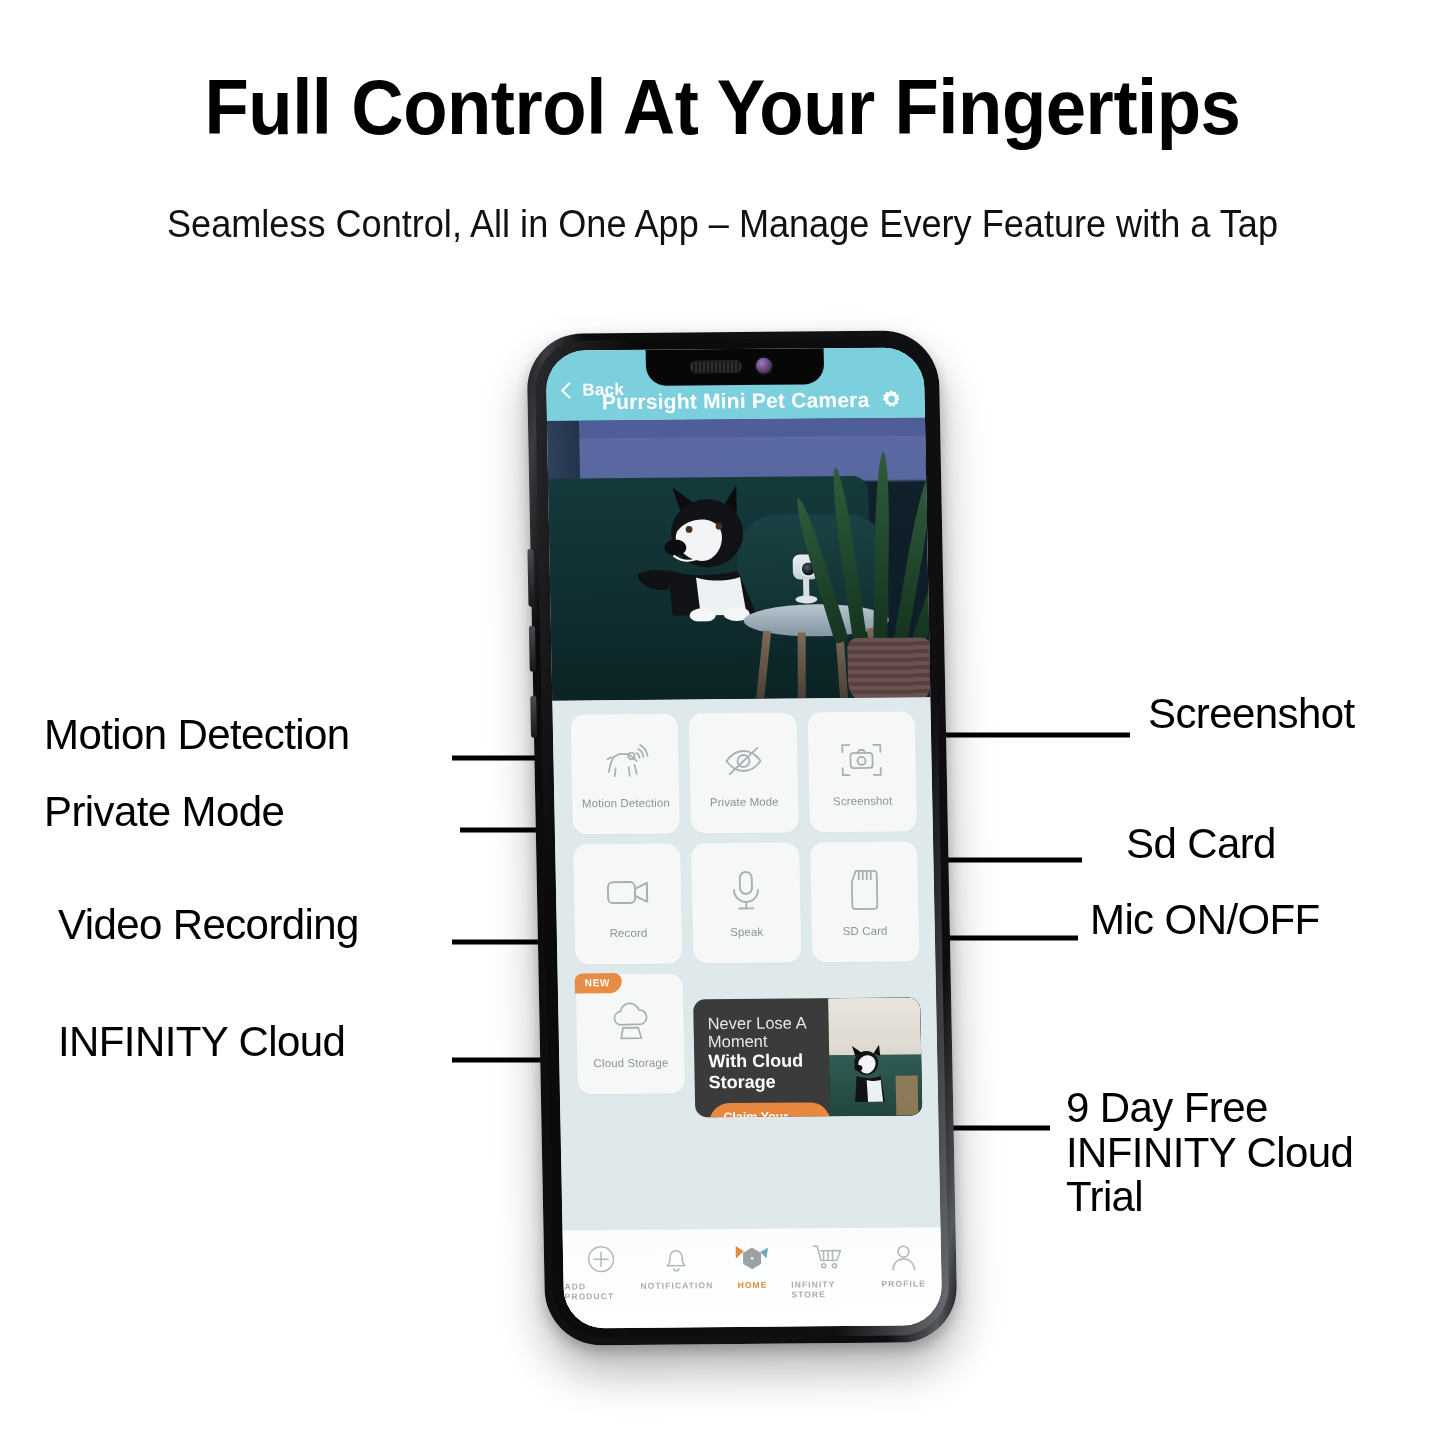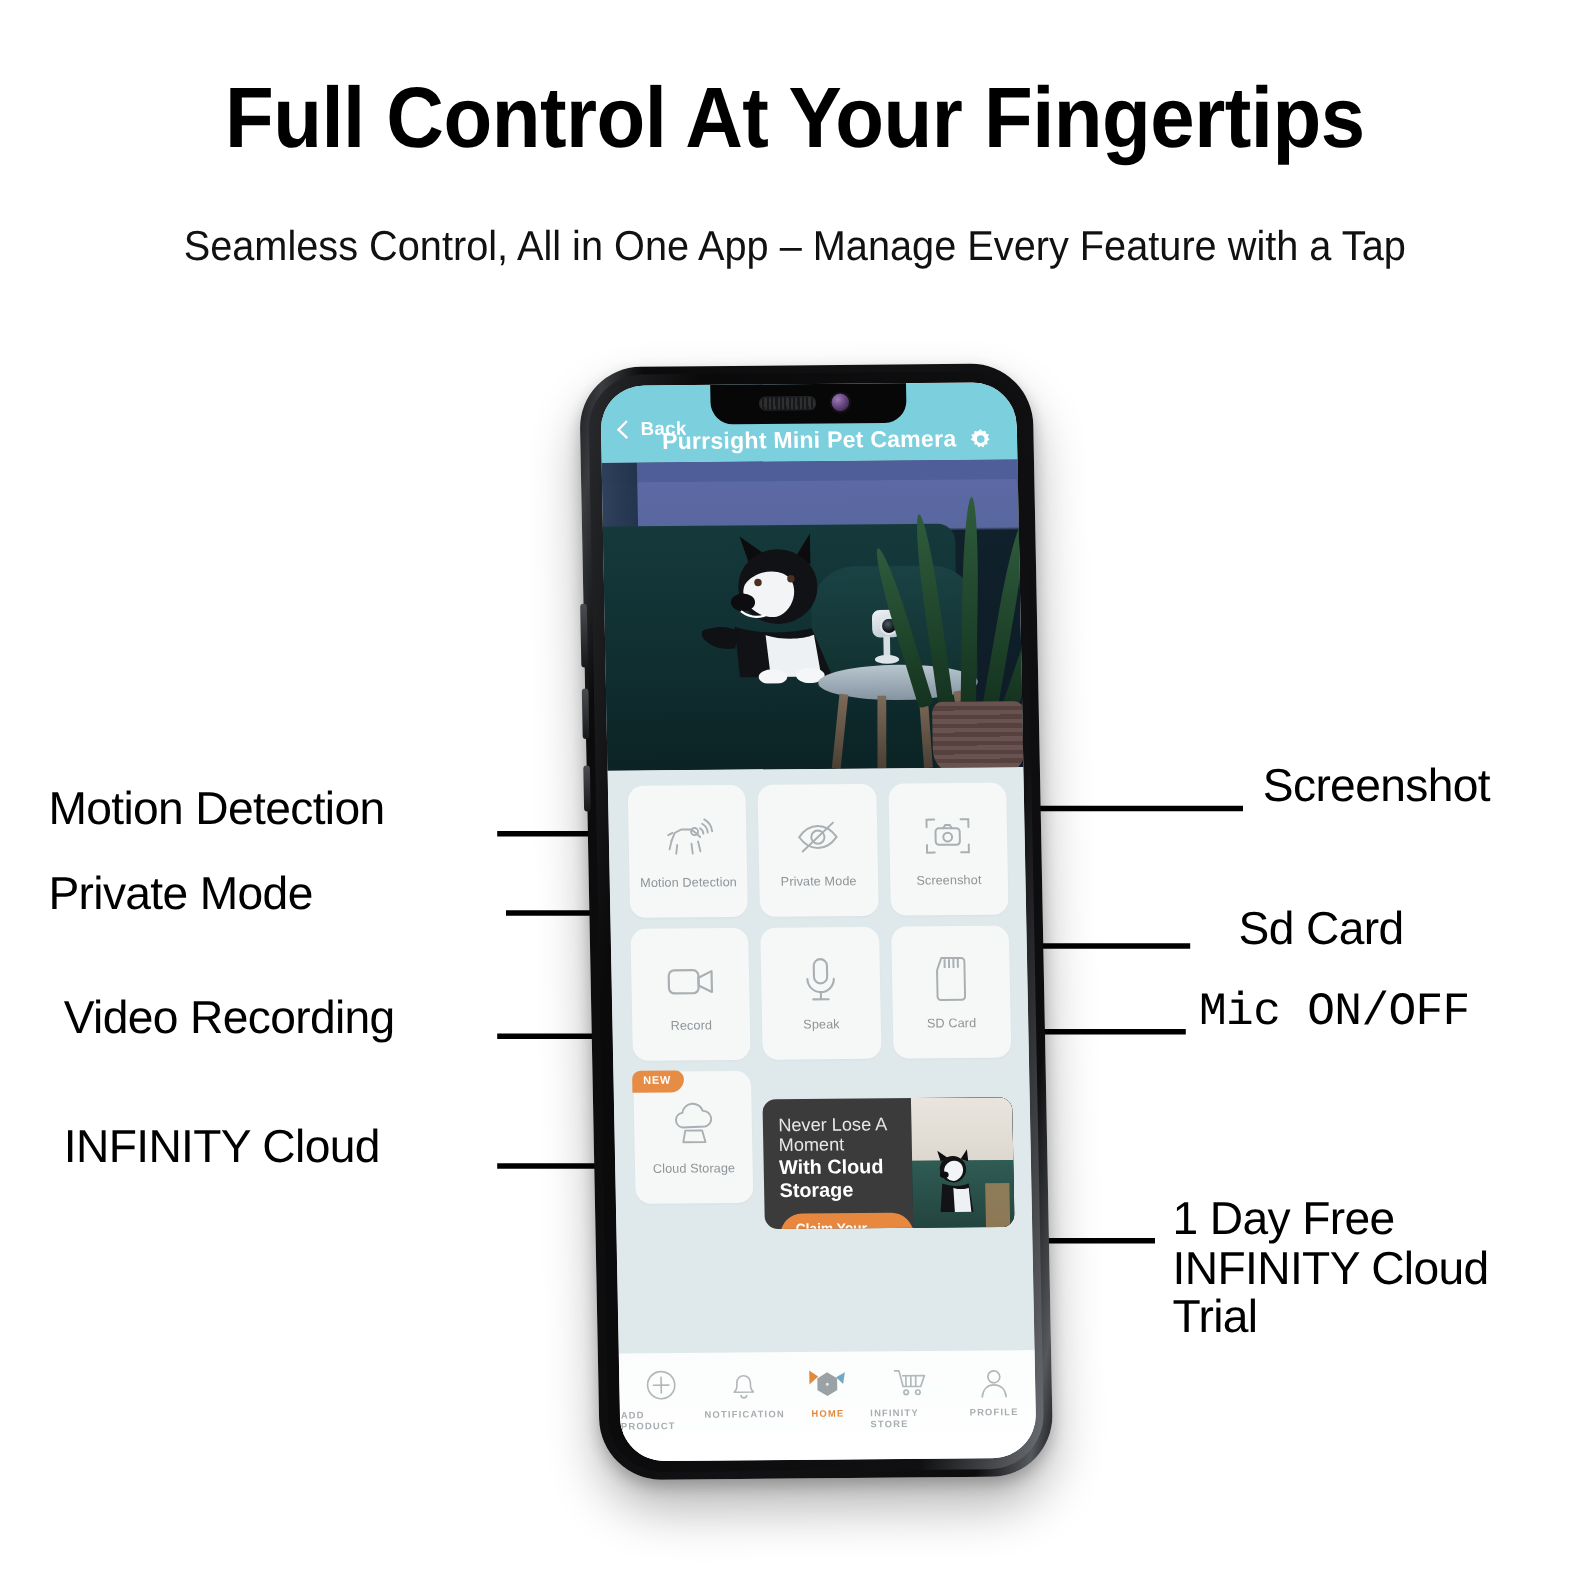--- a/index.html
+++ b/index.html
@@ -203,22 +203,22 @@
     </g>
   </svg>
 
   <div class="ann" style="left:44px;top:713px;">Motion Detection</div>
   <div class="ann" style="left:44px;top:790px;">Private Mode</div>
   <div class="ann" style="left:58px;top:903px;">Video Recording</div>
   <div class="ann" style="left:58px;top:1020px;">INFINITY Cloud</div>
 
   <div class="ann r" style="left:1148px;top:692px;">Screenshot</div>
   <div class="ann r" style="left:1126px;top:822px;">Sd Card</div>
-  <div class="ann r" style="left:1090px;top:898px;font-family:Liberation Mono, monospace;">Mic ON/OFF</div>
-  <div class="ann r" style="left:1066px;top:1086px;">1 Day Free
+  <div class="ann r" style="left:1090px;top:898px;">Mic ON/OFF</div>
+  <div class="ann r" style="left:1066px;top:1086px;">9 Day Free
 INFINITY Cloud
 Trial</div>
 
   <div class="phone-wrap">
     <div class="phone-body"></div>
     <div class="phone-rim"></div>
     <div class="btn-side btn-vol1"></div>
     <div class="btn-side btn-vol2"></div>
     <div class="btn-side btn-pwr"></div>
 

